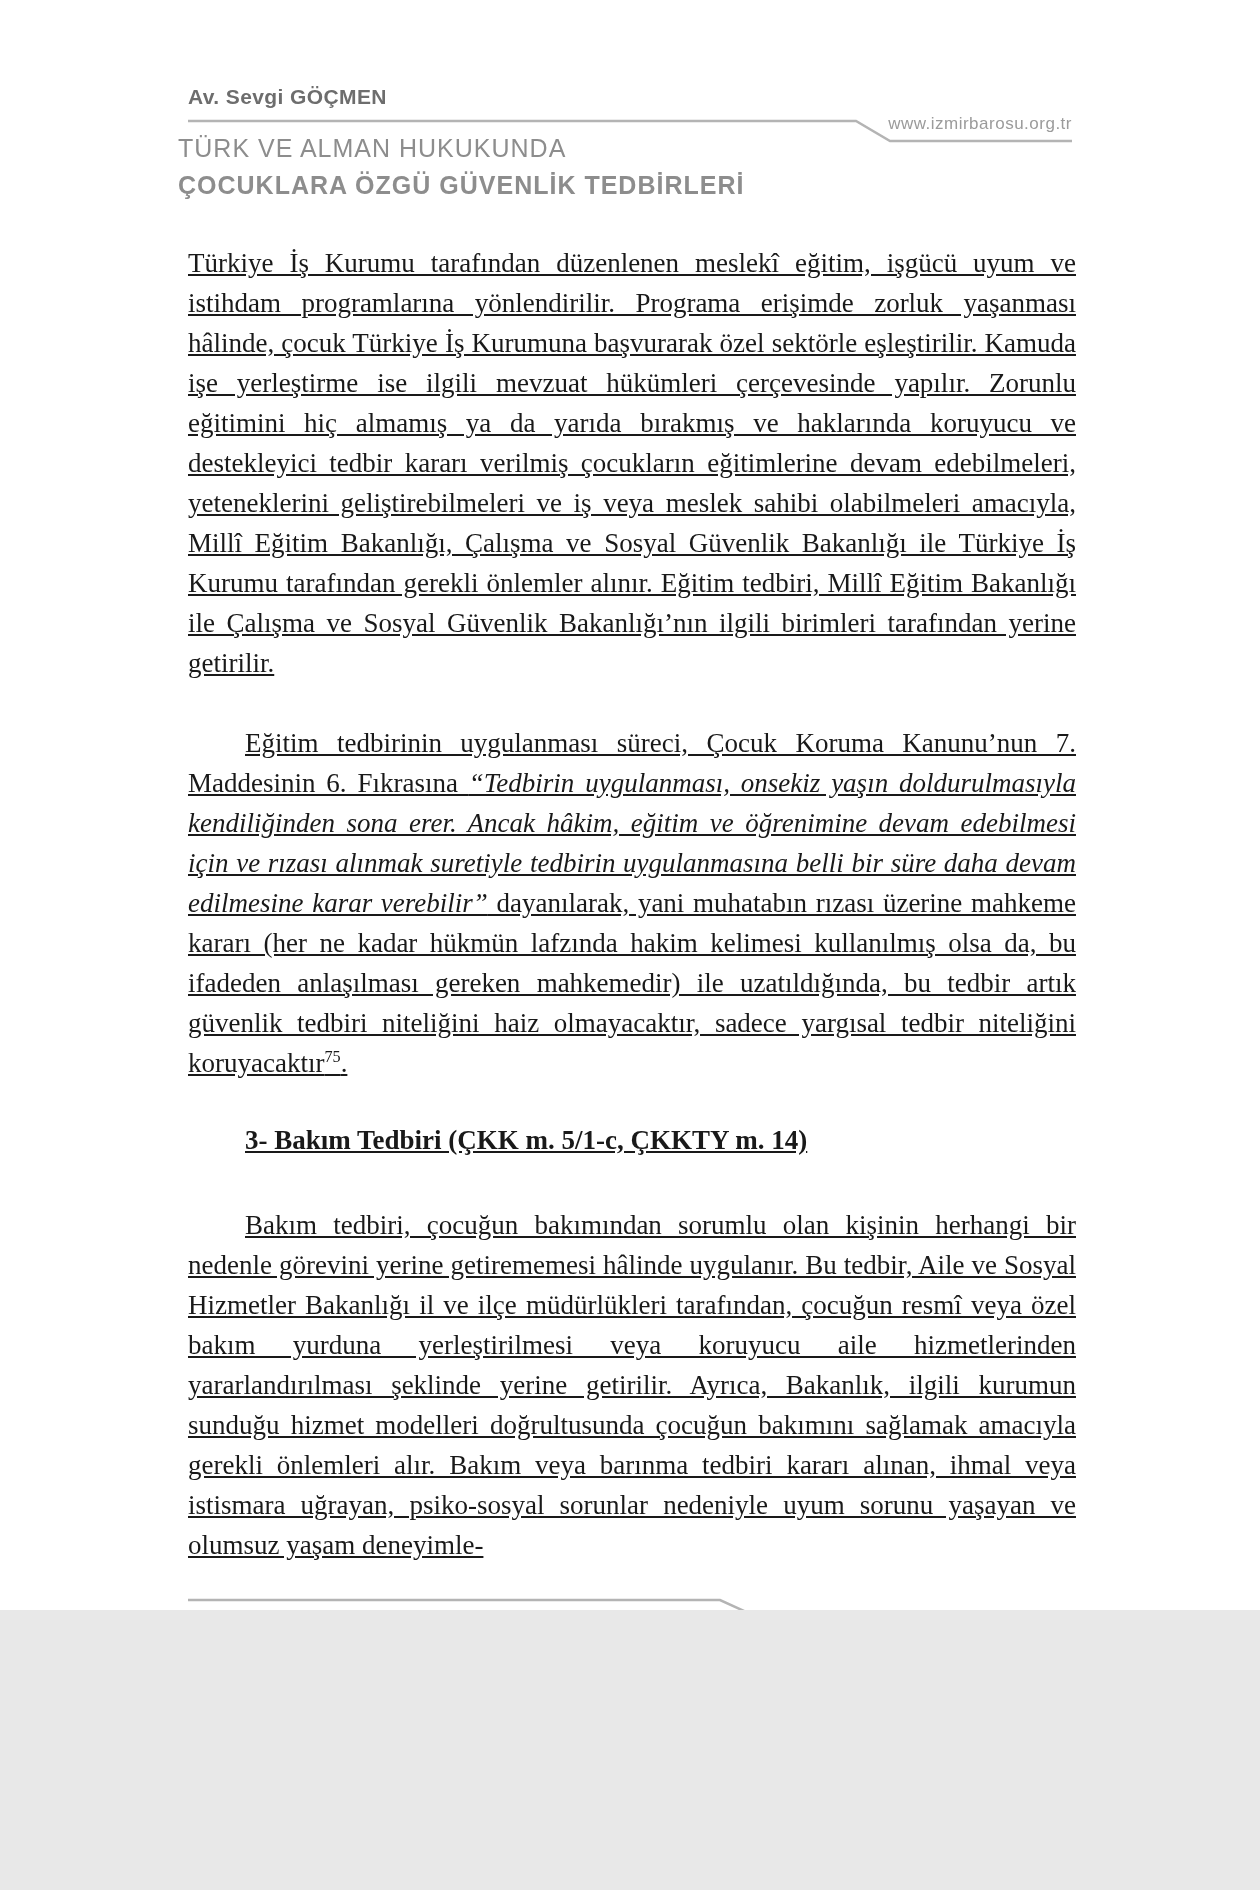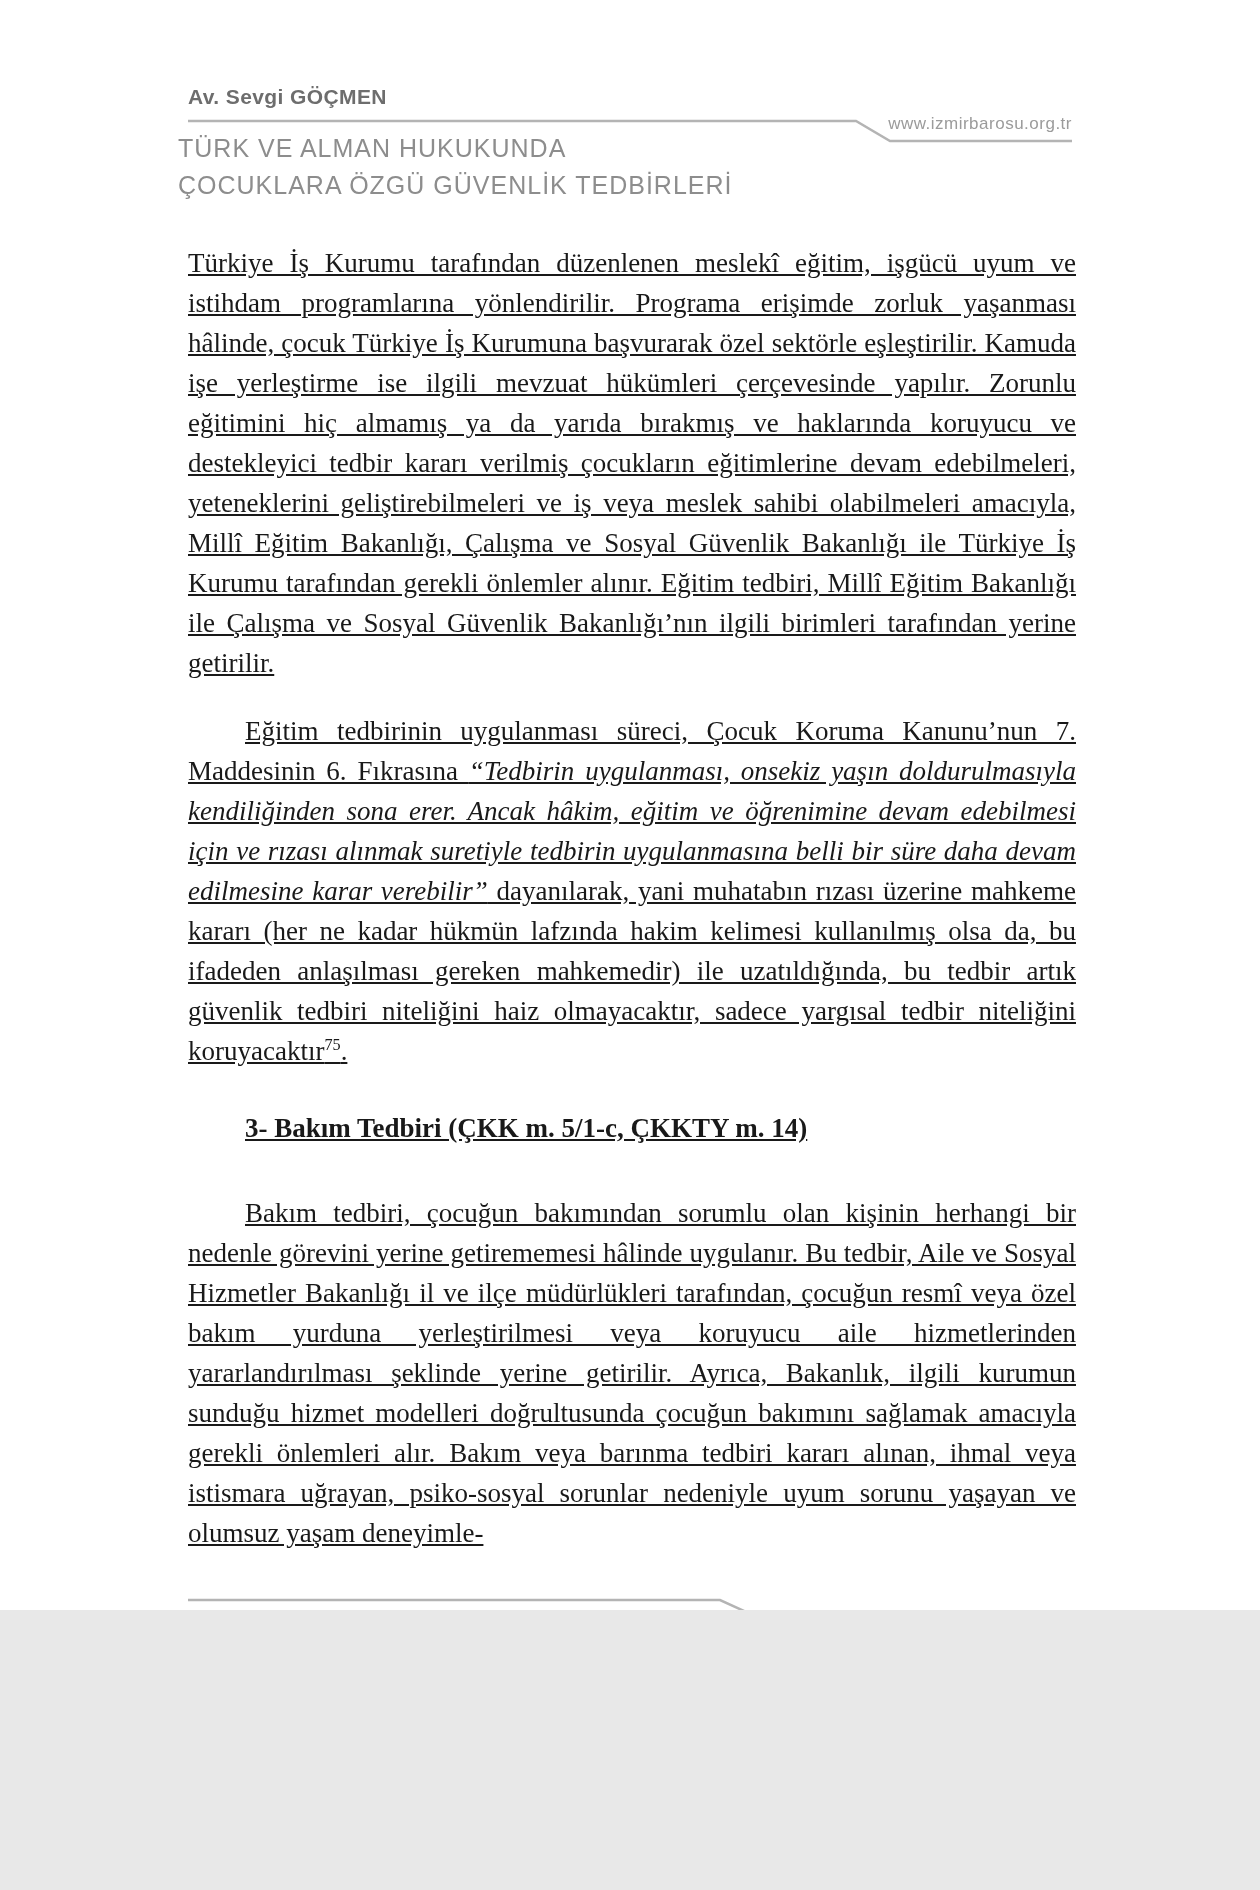--- a/index.html
+++ b/index.html
@@ -27,33 +27,33 @@
     letter-spacing: 0.5px;
     text-align: right;
   }
   .article-title {
     position: absolute; left: 178px;
     font-family: "Liberation Sans", sans-serif;
     font-size: 25px; line-height: 37px; color: #8d8d8d;
     letter-spacing: 1px; white-space: nowrap;
   }
   .title-l1 { top: 130px; }
-  .title-l2 { top: 167px; }
+  .title-l2 { top: 167px; font-weight: bold; }
 
   
   .body-block {
     position: absolute; left: 188px; top: 243px; width: 888px;
     color: #191919;
     font-size: 27px; line-height: 40px;
     text-align: justify;
     text-decoration: underline;
   }
   .para { margin: 0; }
   .para.indented { text-indent: 57px; }
-  .gap-before { margin-top: 28px; }
+  .gap-before { margin-top: 40px; }
   .italic { font-style: italic; }
   sup.fn-ref { font-size: 0.6em; line-height: 0; vertical-align: super; }
   .section-heading {
     margin: 37px 0 0 0; padding-left: 57px;
     font-size: 27px; line-height: 40px; font-weight: bold;
     text-align: left;
   }
   .after-heading { margin-top: 45px; }
 
   

